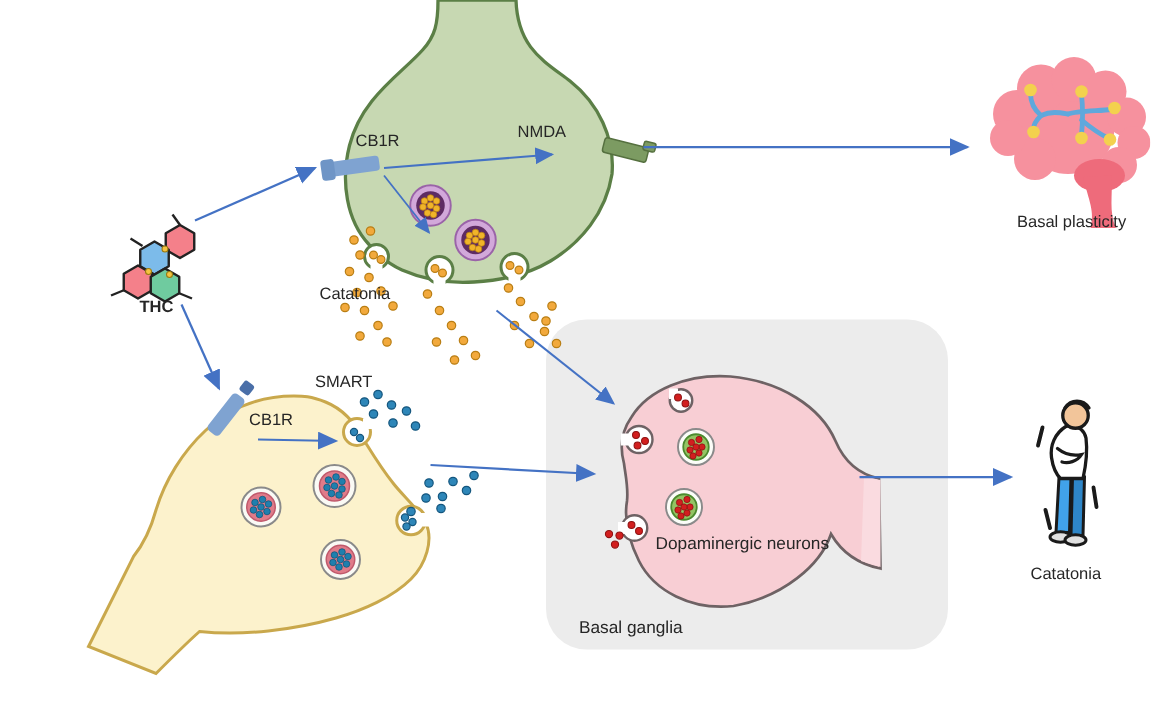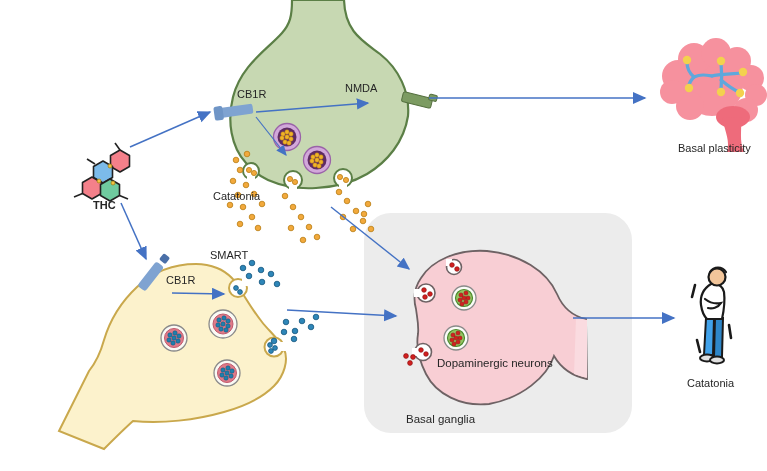--- a/index.html
+++ b/index.html
@@ -346,17 +346,17 @@
   </g>
 </svg>
 
 <div class="lbl" style="left:93px;  top:199px;font-weight:bold;">THC</div>
 <div class="lbl" style="left:237px; top:88px;">CB1R</div>
 <div class="lbl" style="left:345px; top:82px;">NMDA</div>
 <div class="lbl" style="left:213px; top:190px;">Catatonia</div>
 <div class="lbl" style="left:210px; top:249px;">SMART</div>
 <div class="lbl" style="left:166px; top:274px;">CB1R</div>
 <div class="lbl lbl-md" style="left:437px; top:357px;">Dopaminergic neurons</div>
-<div class="lbl lbl-md" style="left:406px; top:413px;">Basal ganglia</div>
+<div class="lbl lbl-md" style="left:386px; top:413px;">Basal ganglia</div>
 <div class="lbl" style="left:678px; top:142px;">Basal plasticity</div>
 <div class="lbl" style="left:687px; top:377px;text-align:right;">Catatonia</div>
 
 </div>
 
 </body></html>

